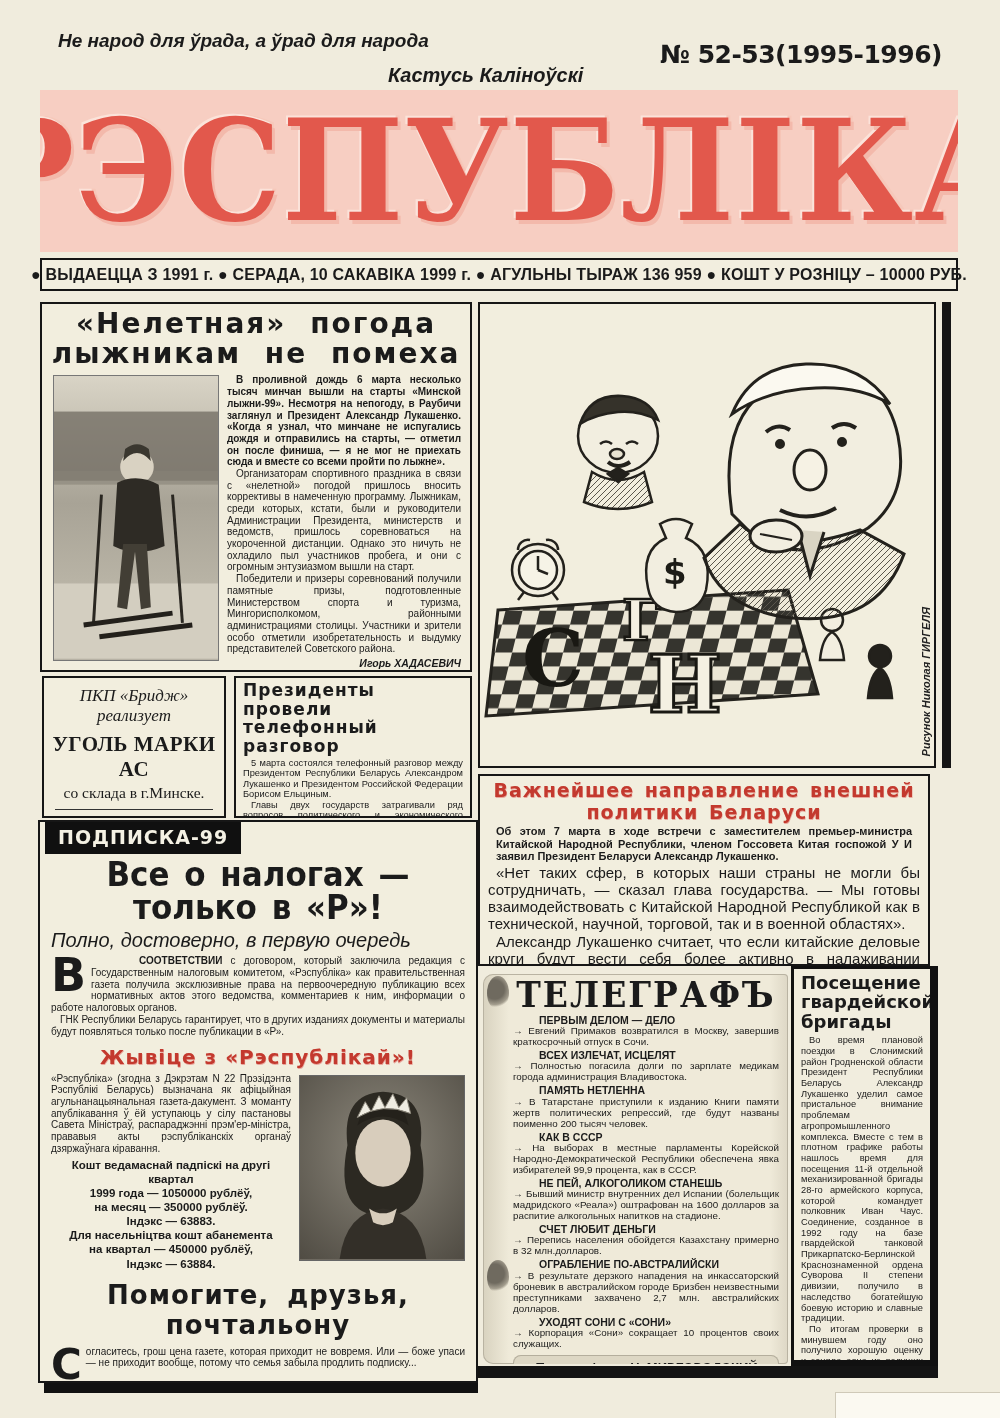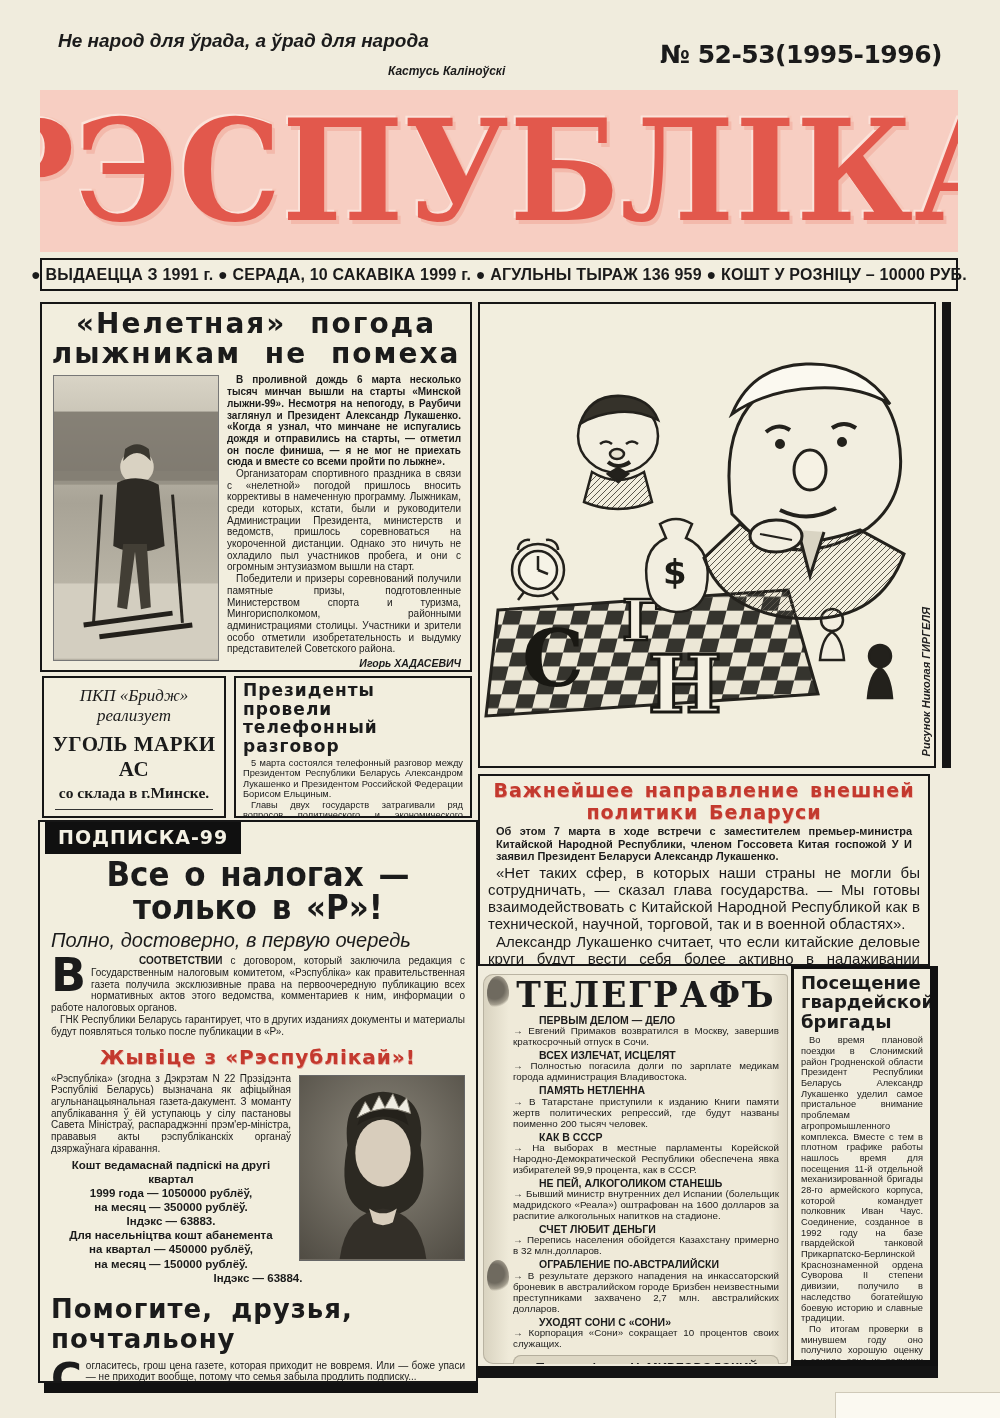--- a/index.html
+++ b/index.html
@@ -5,21 +5,21 @@
   * { margin:0; padding:0; box-sizing:border-box; }
   html,body { background:#d8d4c6; }
   .page {
     position:relative; width:1000px; height:1418px; margin:0 auto;
     background:#f0ecdd; overflow:hidden;
     font-family:"Liberation Sans", sans-serif; color:#1b1b1b;
   }
   
   .topline { position:absolute; top:30px; left:58px; width:884px; }
   .motto { font-weight:bold; font-style:italic; font-size:19px; }
-  .motto-author { position:absolute; top:34px; left:330px; font-weight:bold; font-style:italic; font-size:12px; }
+  .motto-author { position:absolute; top:34px; left:330px; font-weight:bold; font-style:italic; font-size:20px; }
   .issue-no { position:absolute; top:10px; right:0; font-weight:bold; font-size:25px; font-family:"DejaVu Sans",sans-serif; letter-spacing:-0.5px; }
   
   .masthead {
     position:absolute; top:90px; left:40px; width:918px; height:162px;
     background:#f7cec2; display:flex; align-items:center; justify-content:center; overflow:hidden;
   }
   .masthead-text{
     font-family:"DejaVu Serif", serif; font-weight:bold; font-size:126px; line-height:1;
     color:#e2584c; white-space:nowrap; transform:scaleX(1.02) scaleY(1.12);
     text-shadow: 3px 3px 0 #f3b9ab, -2px -2px 0 #fbe3da, 2px -2px 0 #f6c8ba;
@@ -41,21 +41,21 @@
   .ski-photo { float:left; width:166px; height:286px; margin:6px 8px 0 2px; border:1px solid #777; background:#b7b2a5; }
   .ski-text { font-size:10px; line-height:1.17; margin-top:5px; }
   .ski-text p { text-indent:9px; margin:0; }
   .ski-lead { font-weight:bold; text-indent:9px; }
   .ski-author { text-align:right; font-weight:bold; font-style:italic; font-size:10.5px; margin-top:2px; }
   .ski-caption { text-align:right; font-size:10px; }
   
   .ad-box { top:676px; left:42px; width:184px; height:142px; text-align:center; font-family:"Liberation Serif",serif; padding:8px 5px 4px; }
   .ad-co { font-style:italic; font-size:17px; line-height:1.15; }
   .ad-product { font-weight:bold; font-size:21px; margin-top:7px; letter-spacing:0.5px; }
-  .ad-from { font-weight:bold; font-size:15.5px; margin-top:2px; }
+  .ad-from { font-weight:normal; font-size:15.5px; margin-top:2px; }
   .ad-rule { border-top:1.5px solid #333; margin:7px 6px 5px; }
   .ad-phone { font-style:italic; font-size:14px; line-height:1.25; }
   
   .presidents-box { top:676px; left:234px; width:238px; height:142px; padding:3px 7px; }
   .presidents-title { font-family:"DejaVu Sans",sans-serif; font-weight:bold; font-size:17px; line-height:1.1; letter-spacing:1px; word-spacing:6px; }
   .presidents-body { font-size:9.3px; line-height:1.13; margin-top:2px; }
   .presidents-body p { text-indent:8px; margin:0; }
   
   .cartoon-box { top:302px; left:478px; width:458px; height:466px; }
   .cartoon-box svg { display:block; width:100%; height:100%; }
@@ -81,21 +81,21 @@
   .sub-headline { margin-top:38px; text-align:center; font-family:"DejaVu Sans",sans-serif; font-weight:bold; font-size:31px; line-height:1; letter-spacing:0px; word-spacing:4px; transform:scaleY(1.08); }
   .sub-subhead { text-align:left; font-style:italic; font-size:20px; margin:7px 0 3px; }
   .sub-para { font-size:10px; line-height:1.18; }
   .sub-para + .sub-para { text-indent:9px; }
   .dropcap-b { float:left; font-family:"DejaVu Sans",sans-serif; font-weight:bold; font-size:46px; line-height:37px; padding:2px 5px 0 0; }
   .lead-word { font-weight:bold;margin-left:48px; }
   .zhyvice-title { text-align:center; color:#c3392e; font-weight:bold; font-family:"DejaVu Sans",sans-serif; font-size:20px; margin:7px 0 4px; letter-spacing:1px; text-shadow:0.5px 0.5px 0 #e9a79d; }
   .portrait { float:right; width:166px; height:186px; margin:2px 0 4px 8px; border:1px solid #666; background:#6e6960; }
   .zhyvice-para { font-size:10px; line-height:1.17; }
   .sub-prices { font-weight:bold; font-size:11.5px; line-height:1.22; text-align:center; margin-top:4px; }
-  .help-title { clear:both; text-align:left; font-family:"DejaVu Sans",sans-serif; font-weight:bold; font-size:26px; letter-spacing:1px; word-spacing:8px; margin:9px 0 6px; }
+  .help-title { clear:both; text-align:center; font-family:"DejaVu Sans",sans-serif; font-weight:bold; font-size:26px; letter-spacing:1px; word-spacing:8px; margin:9px 0 6px; }
   .help-para { font-size:10px; line-height:1.18; }
   .dropcap-c { float:left; font-family:"DejaVu Sans",sans-serif; font-weight:bold; font-size:42px; line-height:33px; padding:2px 4px 0 0; }
   .sub-bottom-bar { position:absolute; top:1383px; left:44px; width:434px; height:10px; background:#111; }
   
   .telegraph {
     position:absolute; top:974px; left:483px; width:305px; height:390px;
     background:linear-gradient(90deg,#d8d2bf 0,#efead9 26px,#efead9 94%,#ddd7c5 100%);
     border-radius:10px 4px 4px 10px; padding:4px 9px 4px 30px; overflow:hidden;
     box-shadow:inset 0 0 0 1px #b9b3a2;
   }
@@ -307,21 +307,20 @@
       </svg>
     </div>
     <div class="zhyvice-para just">«Рэспубліка» (згодна з Дэкрэтам N 22 Прэзідэнта Рэспублікі Беларусь) вызначана як афіцыйная агульнанацыянальная газета-дакумент. З моманту апублікавання ў ёй уступаюць у сілу пастановы Савета Міністраў, распараджэнні прэм'ер-міністра, прававыя акты рэспубліканскіх органаў дзяржаўнага кіравання.</div>
     <div class="sub-prices">
       <div>Кошт ведамаснай падпіскі на другі квартал</div>
       <div>1999 года — 1050000 рублёў,</div>
       <div>на месяц — 350000 рублёў.</div>
       <div>Індэкс — 63883.</div>
       <div>Для насельніцтва кошт абанемента</div>
       <div>на квартал — 450000 рублёў,</div>
-      <div>на месяц — 150000 рублёў.</div>
       <div>Індэкс — 63884.</div>
     </div>
     <div class="help-title">Помогите, друзья, почтальону</div>
     <div class="help-para just">
       <span class="dropcap-c">С</span><span>огласитесь, грош цена газете, которая приходит не вовремя. Или — боже упаси — не приходит вообще, потому что семья забыла продлить подписку...</span>
     </div>
 
   </div>
   <div class="sub-bottom-bar"></div>
 

